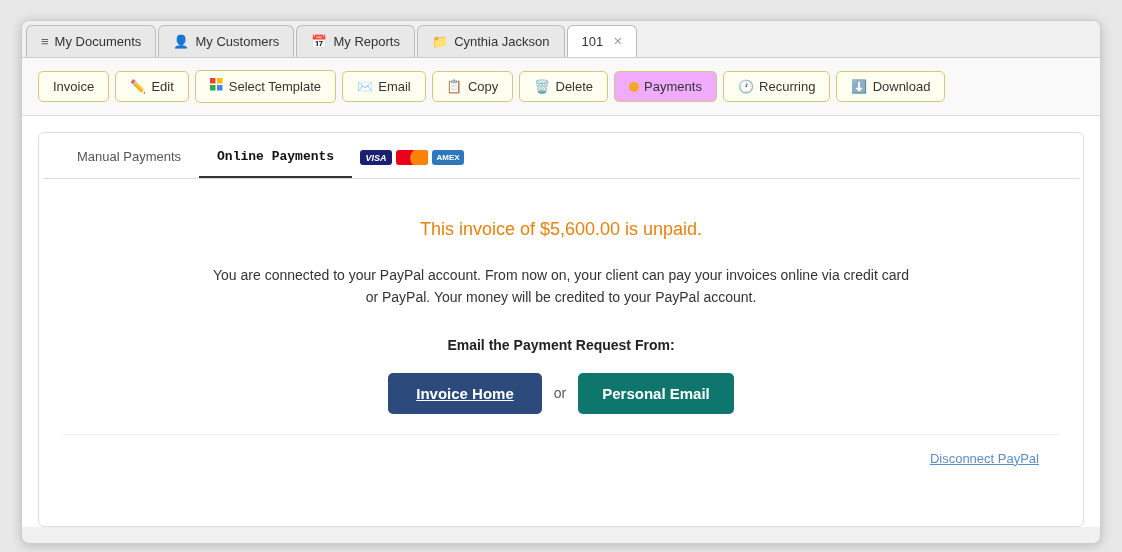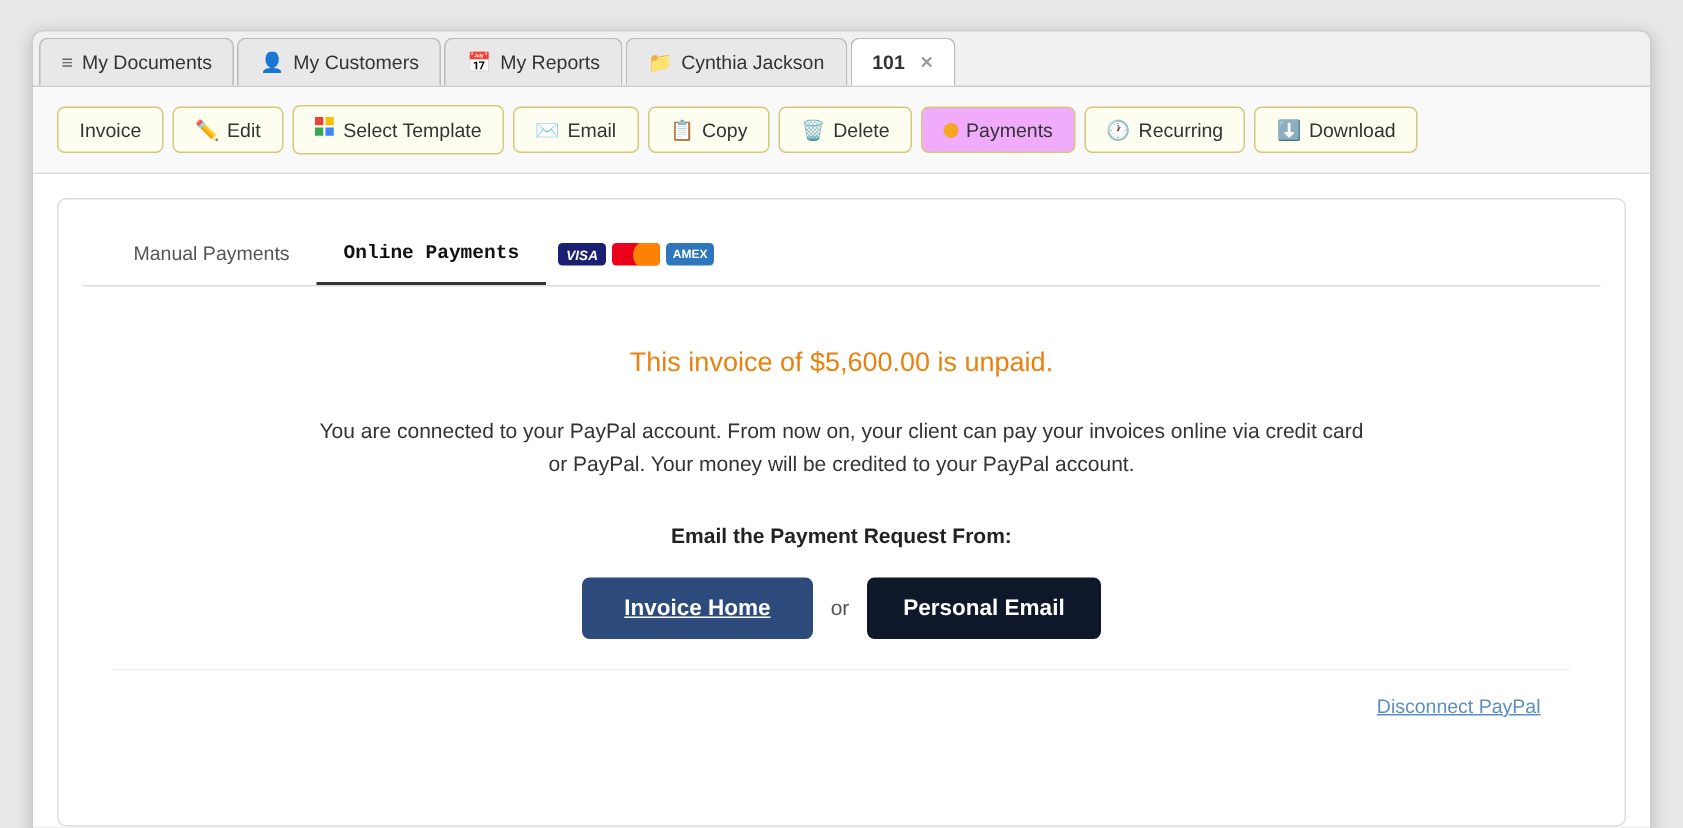--- a/index.html
+++ b/index.html
@@ -41,21 +41,21 @@
       border-radius: 6px 6px 0 0;
       background: #e8e8e8;
       font-size: 13px;
       color: #333;
       cursor: pointer;
       white-space: nowrap;
     }
     .tab.active {
       background: #ffffff;
       border-color: #bbb;
-      font-weight: 700;
+      font-weight: 400;
     }
     .tab-icon {
       font-size: 13px;
       color: #666;
     }
     .tab-close {
       margin-left: 4px;
       font-size: 11px;
       color: #999;
       cursor: pointer;
@@ -102,21 +102,21 @@
       border-radius: 50%;
       background: #f5a623;
       display: inline-block;
     }
     
     .inner-panel {
       background: #fff;
       margin: 16px;
       border: 1px solid #ddd;
       border-radius: 6px;
-      padding: 16px;
+      padding: 4px;
       min-height: 360px;
     }
     
     .sub-tab-bar {
       display: flex;
       align-items: center;
       border-bottom: 1px solid #ddd;
       padding: 0 16px;
       gap: 0;
     }
@@ -213,21 +213,21 @@
       font-size: 15px;
       font-weight: 600;
       cursor: pointer;
       text-decoration: underline;
     }
     .or-text {
       color: #555;
       font-size: 14px;
     }
     .btn-personal-email {
-      background: #0f172a;
+      background: #0f766e;
       color: #fff;
       border: none;
       border-radius: 5px;
       padding: 12px 24px;
       font-size: 15px;
       font-weight: 600;
       cursor: pointer;
     }
     .disconnect-row {
       display: flex;

